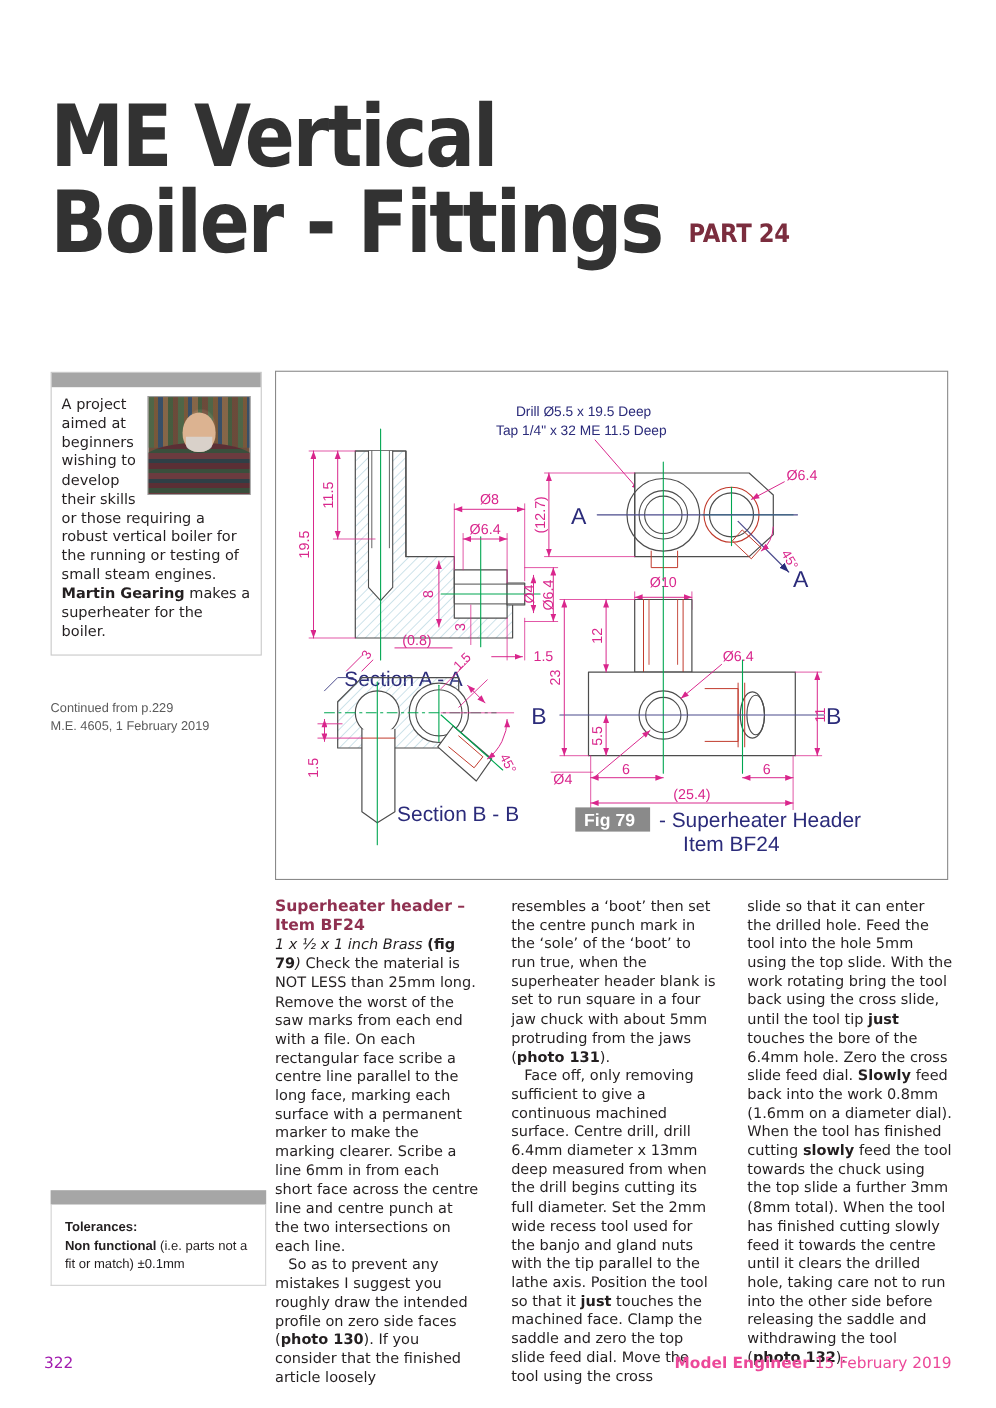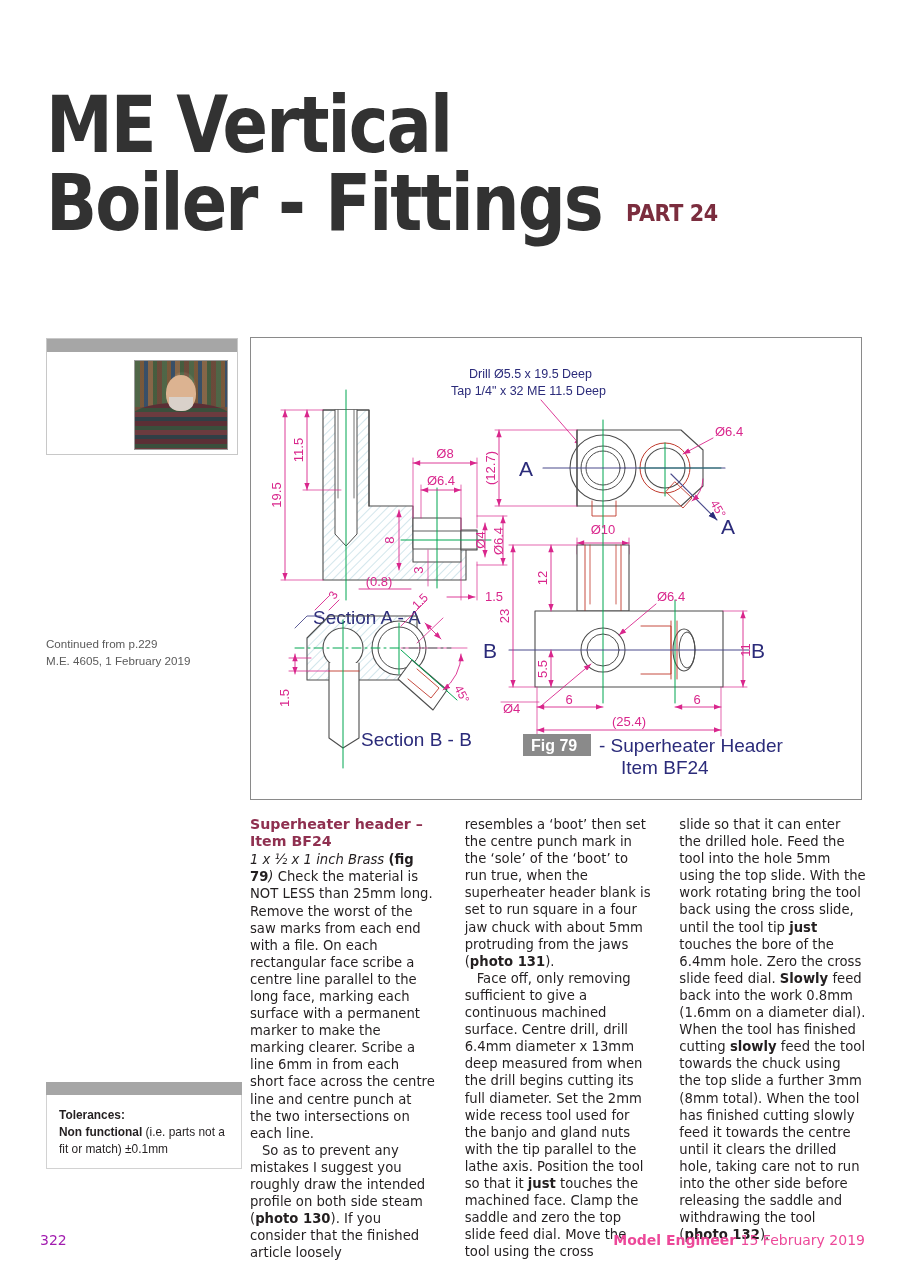--- a/index.html
+++ b/index.html
@@ -140,20 +140,21 @@
 
   <div class="intro-box">
     <div class="intro-bar"></div>
     <div class="intro-body">
       <div class="intro-photo">
         <div class="photo-shelf"></div>
         <div class="photo-sweater"></div>
         <div class="photo-head"></div>
         <div class="photo-beard"></div>
       </div>
+      <div class="intro-text"><span>A project aimed at beginners wishing to develop their skills or those requiring a robust vertical boiler for the running or testing of small steam engines. </span><b>Martin Gearing</b><span> makes a superheater for the boiler.</span></div>
     </div>
   </div>
 
   <div class="continued">
     <div>Continued from p.229</div>
     <div>M.E. 4605, 1 February 2019</div>
   </div>
 
   <div class="tol-box">
     <div class="tol-bar"></div>
@@ -404,21 +405,21 @@
 
       </g>
     </svg>
   </div>
 
   <div class="body-cols">
 
     <div class="col">
       <h2>Superheater header – Item BF24</h2>
       <p><i class="lead"><span>1 x ½ x 1 inch Brass </span><b>(fig 79</b><span>)</span></i> <span>Check the material is NOT LESS than 25mm long. Remove the worst of the saw marks from each end with a file. On each rectangular face scribe a centre line parallel to the long face, marking each surface with a permanent marker to make the marking clearer. Scribe a line 6mm in from each short face across the centre line and centre punch at the two intersections on each line.</span></p>
-      <p class="indent"><span>So as to prevent any mistakes I suggest you roughly draw the intended profile on both side steam (</span><b>photo 130</b><span>). If you consider that the finished article loosely</span></p>
+      <p class="indent"><span>So as to prevent any mistakes I suggest you roughly draw the intended profile on zero side faces (</span><b>photo 130</b><span>). If you consider that the finished article loosely</span></p>
     </div>
 
     <div class="col">
       <p><span>resembles a ‘boot’ then set the centre punch mark in the ‘sole’ of the ‘boot’ to run true, when the superheater header blank is set to run square in a four jaw chuck with about 5mm protruding from the jaws (</span><b>photo 131</b><span>).</span></p>
       <p class="indent"><span>Face off, only removing sufficient to give a continuous machined surface. Centre drill, drill 6.4mm diameter x 13mm deep measured from when the drill begins cutting its full diameter. Set the 2mm wide recess tool used for the banjo and gland nuts with the tip parallel to the lathe axis. Position the tool so that it </span><b>just</b><span> touches the machined face. Clamp the saddle and zero the top slide feed dial. Move the tool using the cross</span></p>
     </div>
 
     <div class="col">
       <p><span>slide so that it can enter the drilled hole. Feed the tool into the hole 5mm using the top slide. With the work rotating bring the tool back using the cross slide, until the tool tip </span><b>just</b><span> touches the bore of the 6.4mm hole. Zero the cross slide feed dial. </span><b>Slowly</b><span> feed back into the work 0.8mm (1.6mm on a diameter dial). When the tool has finished cutting </span><b>slowly</b><span> feed the tool towards the chuck using the top slide a further 3mm (8mm total). When the tool has finished cutting slowly feed it towards the centre until it clears the drilled hole, taking care not to run into the other side before releasing the saddle and withdrawing the tool (</span><b>photo 132</b><span>).</span></p>
     </div>

